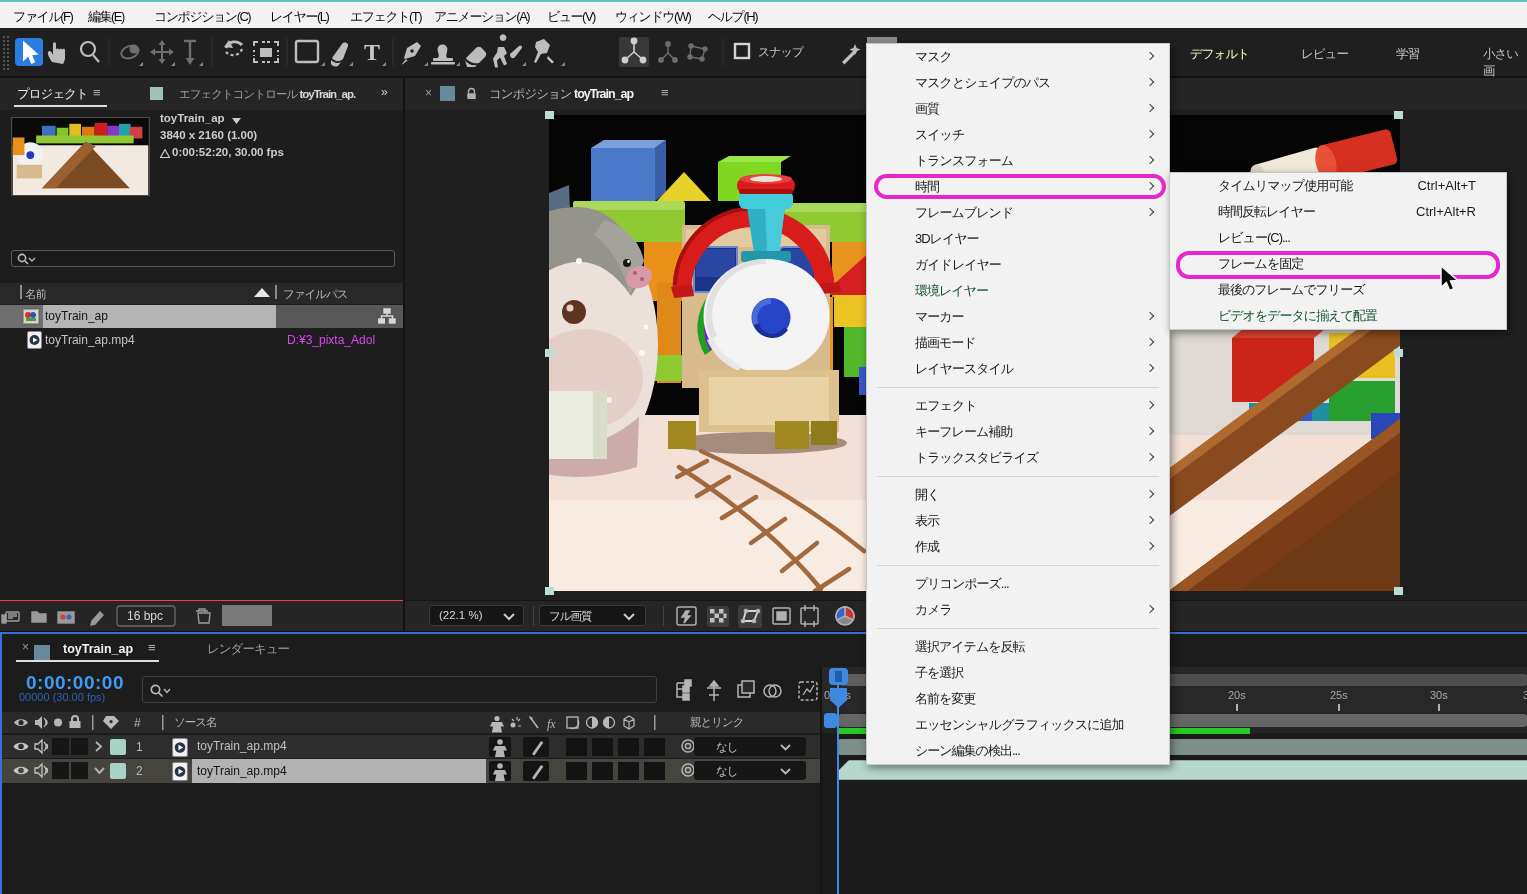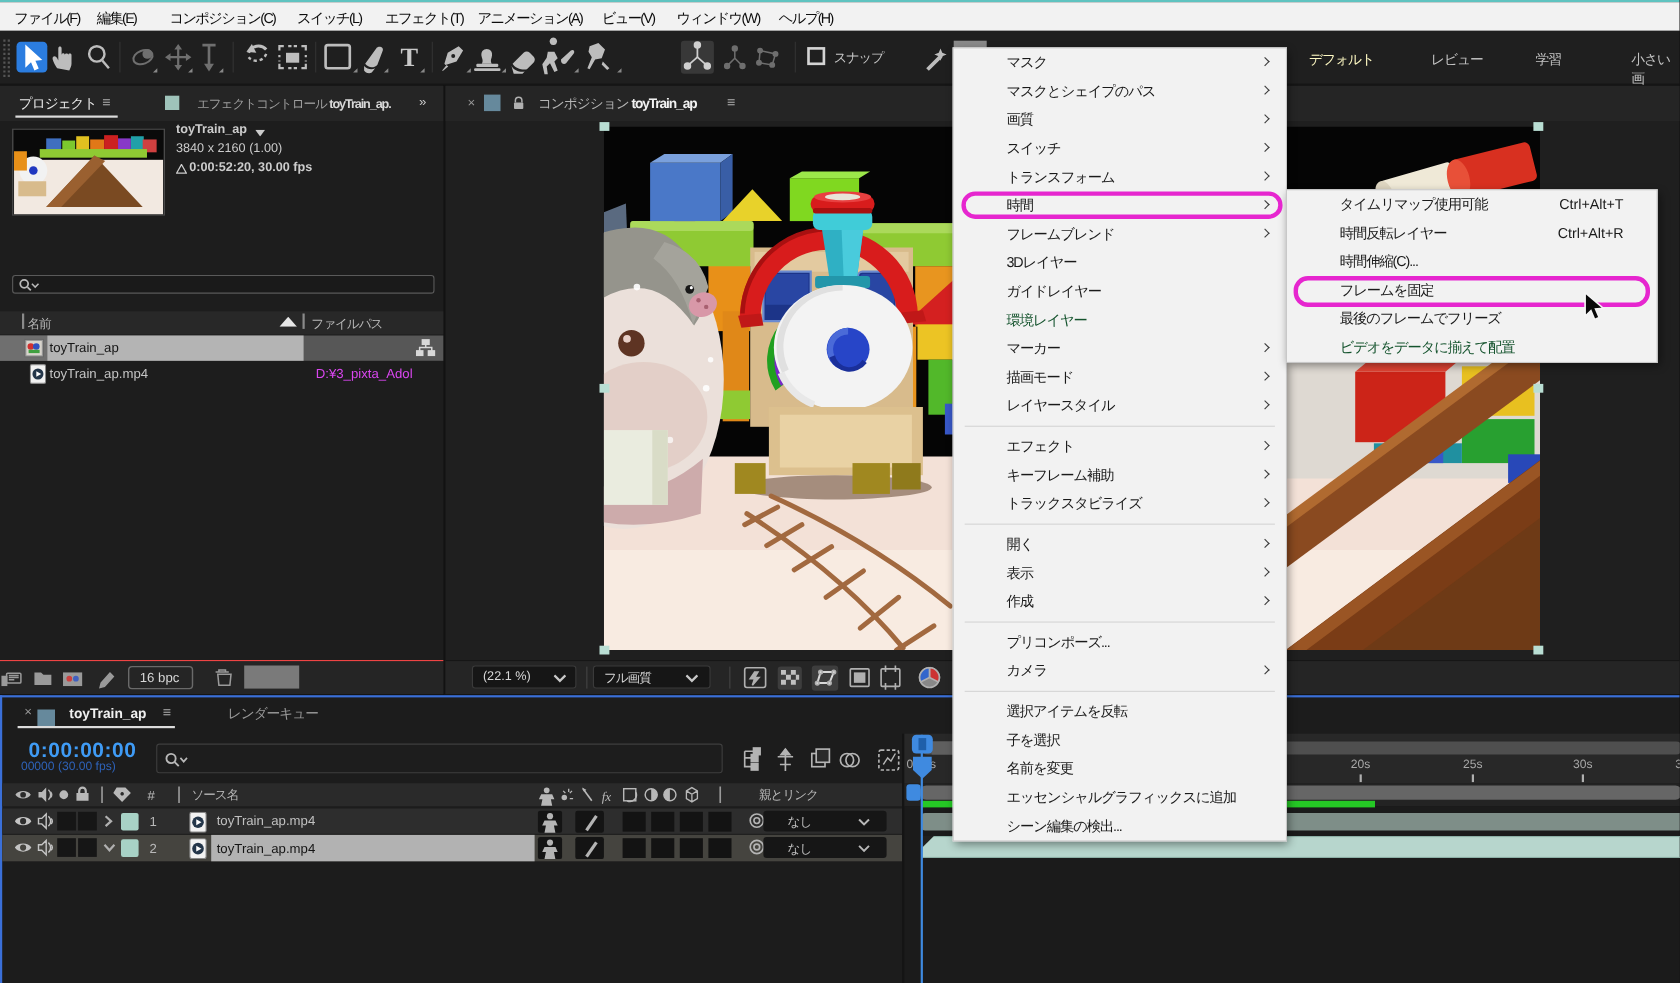--- a/index.html
+++ b/index.html
@@ -28,21 +28,21 @@
 .ring{position:absolute;border:4.5px solid #e626cf;border-radius:13px}
 .handle{position:absolute;width:9px;height:8px;background:#b9ded3}
 </style></head>
 <body>
 <div id="stage">
 <div class="abs" id="topline"></div>
 <div class="abs" id="menubar">
 <span style="left:13px">ファイル(F)</span>
 <span style="left:88px">編集(E)</span>
 <span style="left:154px">コンポジション(C)</span>
-<span style="left:270px">スイッチ(L)</span>
+<span style="left:270px">レイヤー(L)</span>
 <span style="left:350px">エフェクト(T)</span>
 <span style="left:434px">アニメーション(A)</span>
 <span style="left:547px">ビュー(V)</span>
 <span style="left:615px">ウィンドウ(W)</span>
 <span style="left:708px">ヘルプ(H)</span>
 </div>
 <div class="abs" id="toolbar">
 <svg width="1527" height="49" viewBox="0 0 1527 49">
 <g fill="none" stroke="#555" stroke-width="2" stroke-dasharray="2,2">
 <line x1="4" y1="8" x2="4" y2="42"></line>
@@ -176,21 +176,21 @@
 <path d="M30,72 L75,24 L85,29 L44,72 Z" fill="#9a6030"></path>
 <circle cx="18" cy="38" r="13" fill="#f2f2f2"></circle>
         <circle cx="18" cy="38" r="4" fill="#2038c0"></circle>
 <rect x="4" y="48" width="26" height="14" fill="#d8bb8c"></rect>
 <rect x="0" y="20" width="12" height="18" fill="#e89018"></rect>
 </svg>
 <span class="abs" style="left:160px;top:34px;font-size:11.5px;color:#cccccc;font-weight:bold">toyTrain_ap</span>
       <svg class="abs" style="left:232px;top:40px" width="9" height="6" viewBox="0 0 9 6">
         <path d="M0,0 L9,0 L4.5,6 Z" fill="#ccc"></path>
       </svg>
-<span class="abs" style="left:160px;top:51px;font-size:11.5px;color:#cccccc;font-weight:normal">3840 x 2160 (1.00)</span>
+<span class="abs" style="left:160px;top:51px;font-size:11.5px;color:#cccccc;font-weight:bold">3840 x 2160 (1.00)</span>
 <span class="abs" style="left:172px;top:68px;font-size:11.5px;color:#cccccc;font-weight:bold">0:00:52:20, 30.00 fps</span>
       <svg class="abs" style="left:160px;top:71px" width="10" height="9" viewBox="0 0 10 9">
         <path d="M5,0.5 L9.5,8.5 L0.5,8.5 Z" fill="none" stroke="#ccc" stroke-width="1.2"></path>
       </svg>
 <div class="abs" style="left:11px;top:172px;width:384px;height:17px;border:1px solid #5a5a5a;border-radius:3px;background:#1a1a1a"></div>
 <svg class="abs" style="left:16px;top:174px" width="20" height="14" viewBox="0 0 20 14">
 <circle cx="6" cy="6" r="3.6" fill="none" stroke="#b8b8b8" stroke-width="1.6"></circle>
         <line x1="9" y1="9" x2="12" y2="12" stroke="#b8b8b8" stroke-width="1.6"></line>
 <path d="M13,6 l3,3 3-3" fill="none" stroke="#b8b8b8" stroke-width="1.4"></path>
 </svg>
@@ -633,21 +633,21 @@
 <div class="msep"></div>
 <div class="mi">選択アイテムを反転</div>
 <div class="mi">子を選択</div>
 <div class="mi">名前を変更</div>
 <div class="mi">エッセンシャルグラフィックスに追加</div>
 <div class="mi">シーン編集の検出...</div>
 </div>
 <div class="abs wmenu" id="submenu" style="left:1169px;top:172px;width:338px">
 <div class="mi">タイムリマップ使用可能<span class="sc">Ctrl+Alt+T</span></div>
 <div class="mi">時間反転レイヤー<span class="sc">Ctrl+Alt+R</span></div>
-<div class="mi">時間伸縮(C)...</div>
+<div class="mi">レビュー(C)...</div>
 <div class="mi">フレームを固定</div>
 <div class="mi">最後のフレームでフリーズ</div>
 <div class="mi dis">ビデオをデータに揃えて配置</div>
 </div>
 <div class="abs ring" style="left:874px;top:174px;width:292px;height:25px"></div>
 <div class="abs ring" style="left:1176px;top:251px;width:324px;height:28px"></div>
 <svg class="abs" id="cursor" style="left:1439px;top:265px" width="24" height="28" viewBox="0 0 24 28">
 <path d="M2,1 L2,22.5 L7.3,17.5 L10.6,25.4 L14.8,23.6 L11.5,15.9 L18.8,15.4 Z" fill="#0a0a0a" stroke="#f6f6f6" stroke-width="1.5"></path>
 </svg>
 </div>

